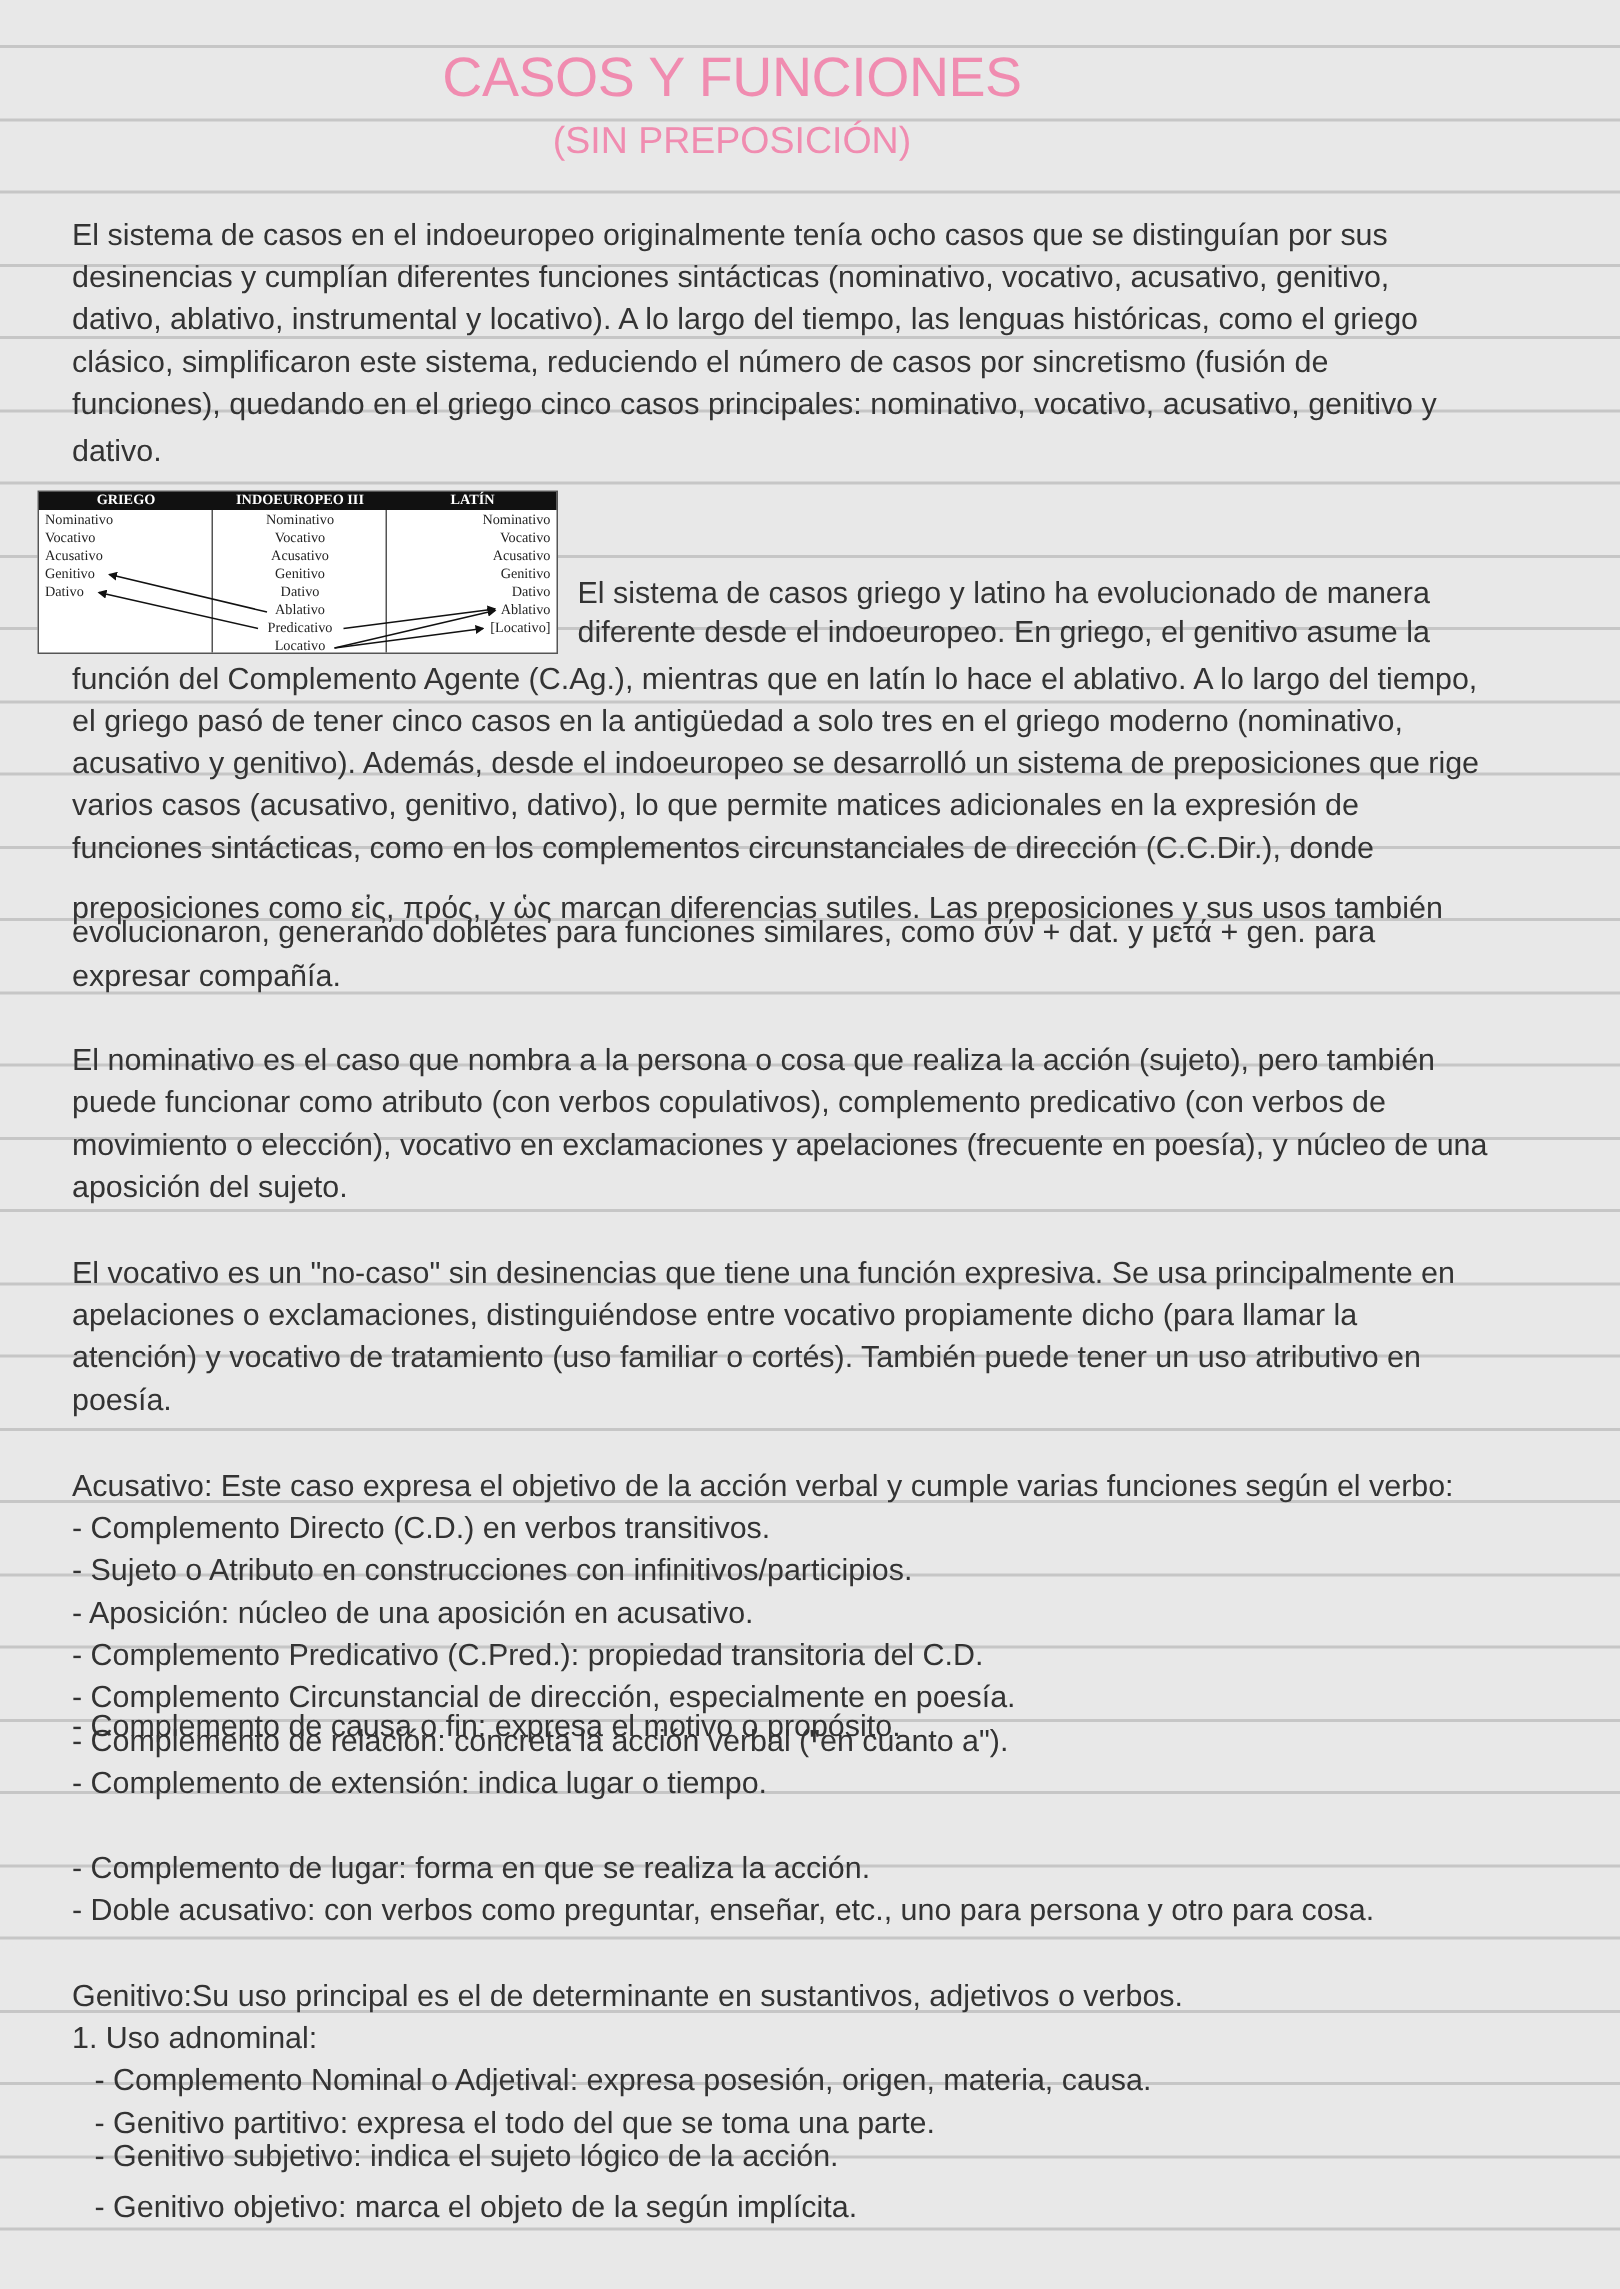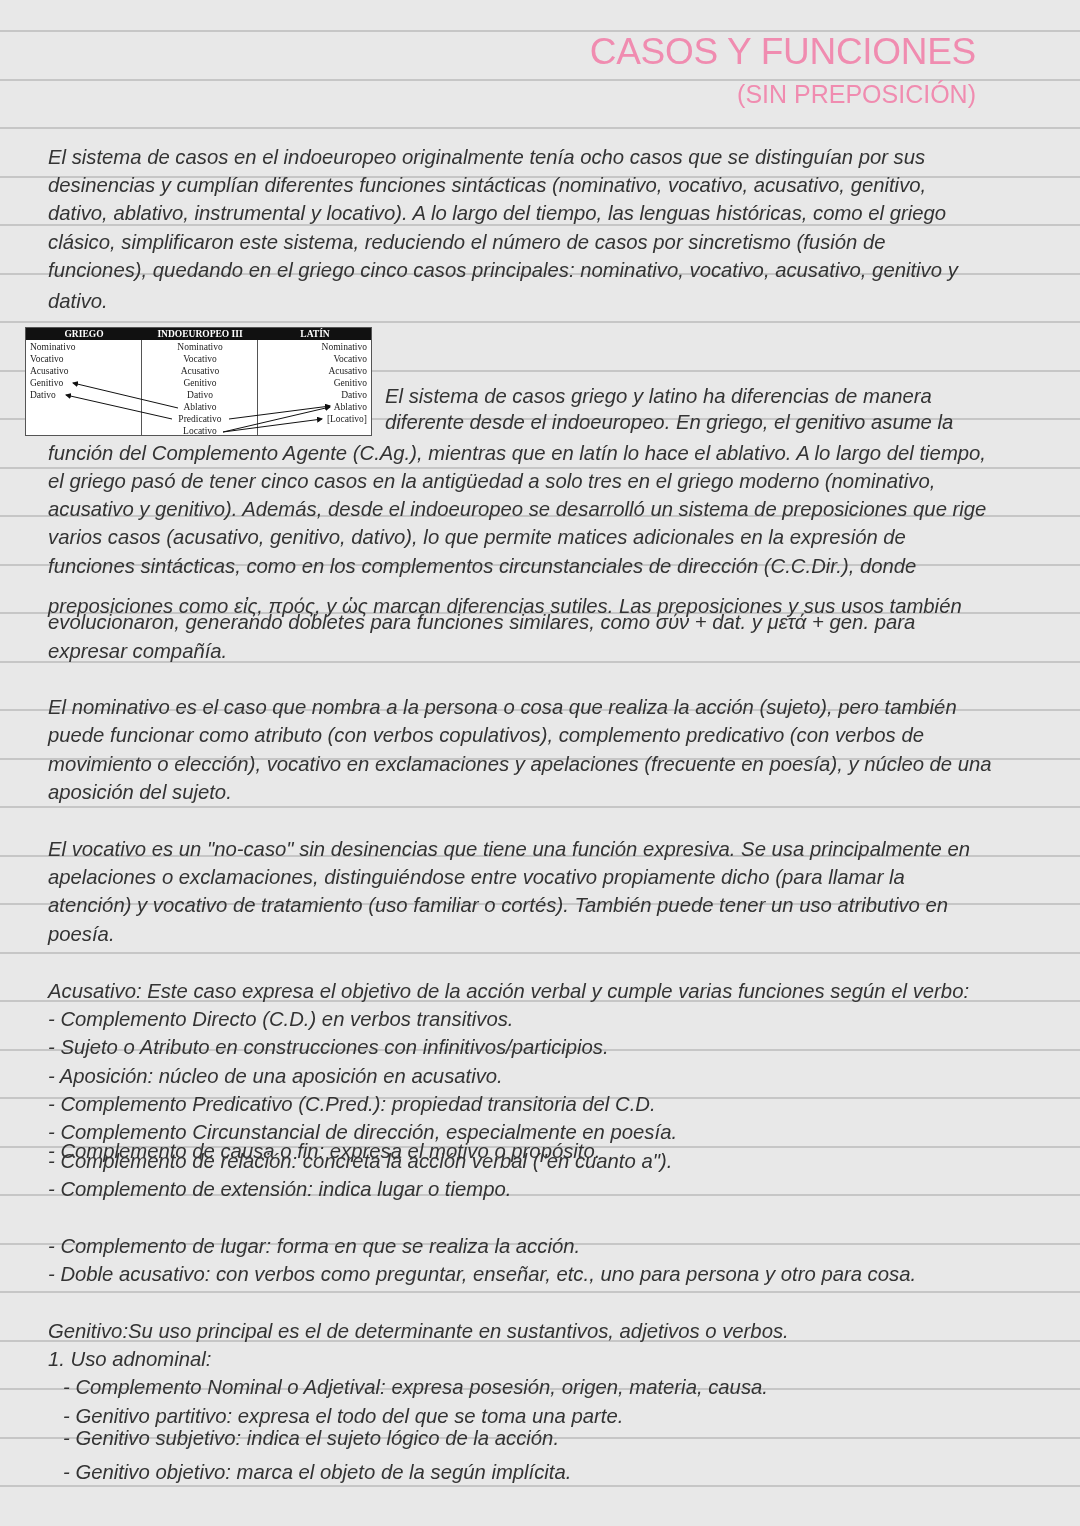--- a/index.html
+++ b/index.html
@@ -5,28 +5,28 @@
   html, body { margin: 0; padding: 0; }
   body {
     width: 1080px; height: 1526px; position: relative; overflow: hidden;
     background: #e8e8e8;
     font-family: "Liberation Sans", "DejaVu Sans", sans-serif;
     color: #333333;
   }
   #rules { position: absolute; left: 0; top: 0; width: 1080px; height: 1526px; z-index: 0; }
   .rule { position: absolute; left: 0; width: 1080px; height: 2px; background: #c6c6c6; }
   .title {
-    position: absolute; left: 0; width: 976px; text-align: right;
+    position: absolute; left: 0; width: 976px; text-align: center;
     color: #f08cb0; z-index: 2; white-space: nowrap;
   }
   .title.main { top: 30px; font-size: 37px; line-height: 44px; letter-spacing: -0.3px; }
   .title.sub { top: 78px; font-size: 25px; line-height: 32px; }
   .line {
     position: absolute; left: 48px; z-index: 2; white-space: nowrap;
-    font-size: 20.3px; line-height: 28px; height: 28px; color: #333; font-style: italic;
+    font-size: 20.3px; line-height: 28px; height: 28px; color: #333;
   }
   .line.indent { left: 63px; }
   .line.wrap { left: 385px; }
   
   #case-table {
     position: absolute; left: 25px; top: 327px; width: 347px; height: 109px;
     background: #ffffff; border: 1px solid #555; z-index: 3; box-sizing: border-box;
     font-family: "Liberation Serif", "DejaVu Serif", serif; color: #222;
   }
   #case-table .hdr {
@@ -137,21 +137,21 @@
       <line x1="203" y1="91" x2="304" y2="78" marker-end="url(#ah)"></line>
 
       <line x1="197" y1="104" x2="304" y2="79" marker-end="url(#ah)"></line>
 
       <line x1="197" y1="104" x2="296" y2="91" marker-end="url(#ah)"></line>
     </g>
   </svg>
 </div>
 
 <div>
-  <div class="line wrap" style="top:382px">El sistema de casos griego y latino ha diferencias de manera</div>
+  <div class="line wrap" style="top:382px">El sistema de casos griego y latino ha evolucionado de manera</div>
   <div class="line wrap" style="top:408px">diferente desde el indoeuropeo. En griego, el genitivo asume la</div>
   <div class="line" style="top:439px">función del Complemento Agente (C.Ag.), mientras que en latín lo hace el ablativo. A lo largo del tiempo,</div>
   <div class="line" style="top:467px">el griego pasó de tener cinco casos en la antigüedad a solo tres en el griego moderno (nominativo,</div>
   <div class="line" style="top:495px">acusativo y genitivo). Además, desde el indoeuropeo se desarrolló un sistema de preposiciones que rige</div>
   <div class="line" style="top:523px">varios casos (acusativo, genitivo, dativo), lo que permite matices adicionales en la expresión de</div>
   <div class="line" style="top:552px">funciones sintácticas, como en los complementos circunstanciales de dirección (C.C.Dir.), donde</div>
   <div class="line" style="top:592px">preposiciones como εἰς, πρός, y ὡς marcan diferencias sutiles. Las preposiciones y sus usos también</div>
   <div class="line" style="top:608px">evolucionaron, generando dobletes para funciones similares, como σύν + dat. y μετά + gen. para</div>
   <div class="line" style="top:637px">expresar compañía.</div>
 </div>

